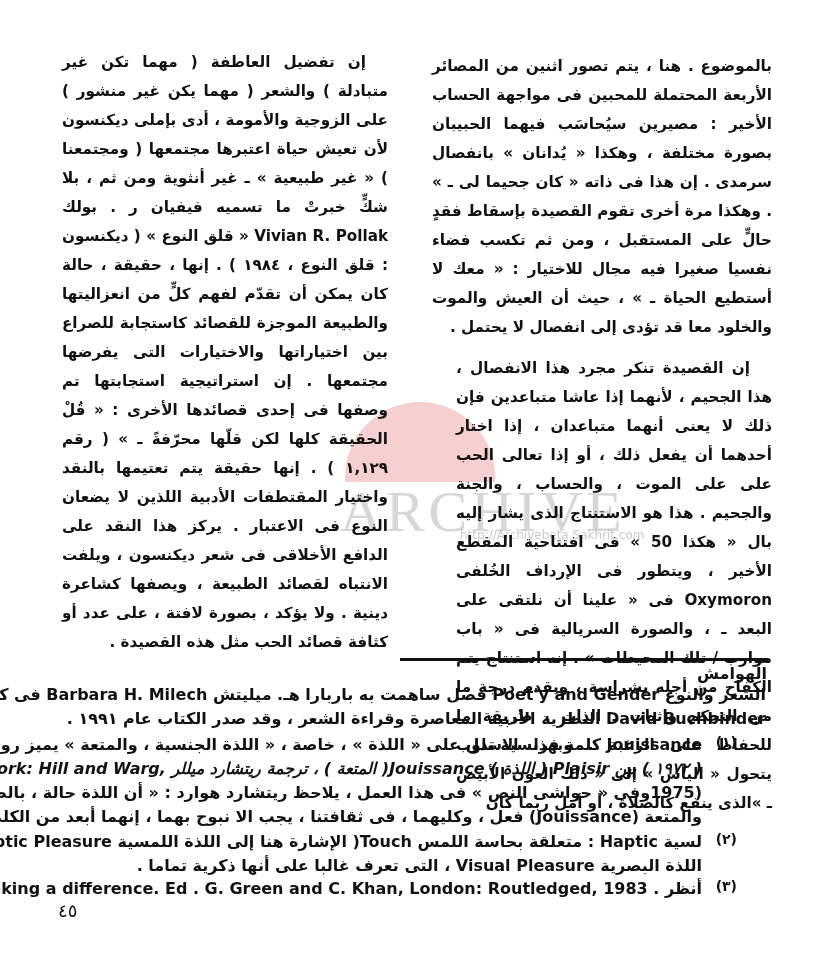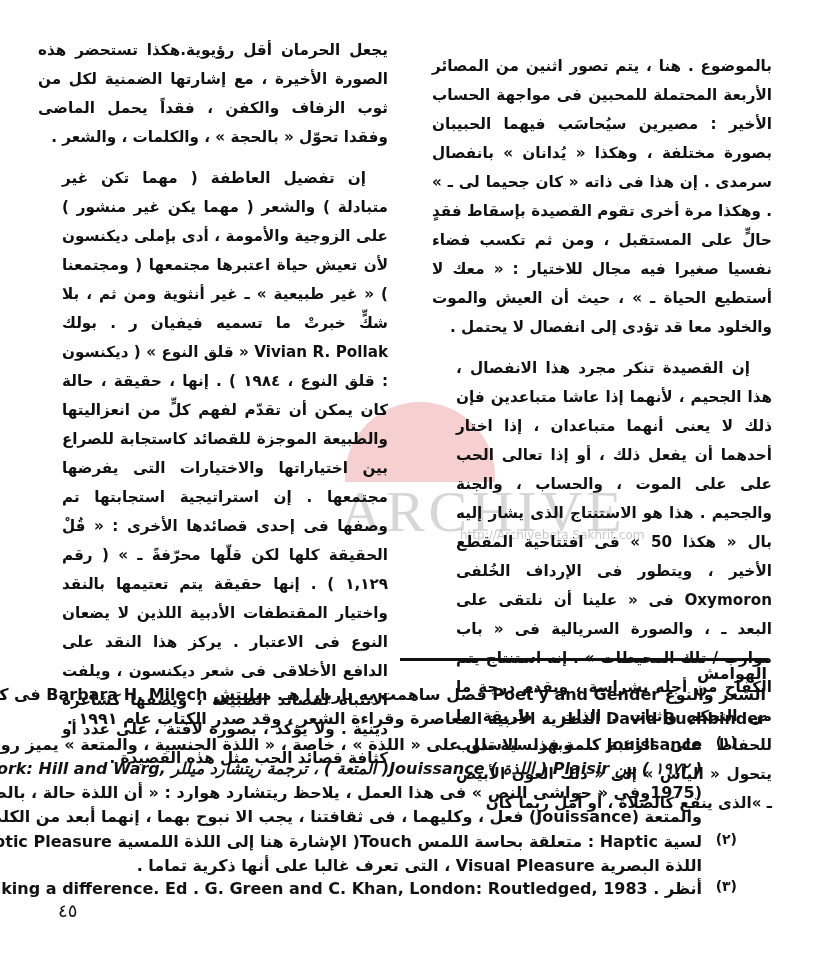--- a/index.html
+++ b/index.html
@@ -40,21 +40,20 @@
 <div class="wm-arc"></div>
 <div class="wm-text">ARCHIVE</div>
 <div class="wm-url">http://Archivebeta.Sakhrit.com</div>
 
 <div class="col col-right">
   <p id="rp1"><span>بالموضوع . هنا ، يتم تصور اثنين من المصائر الأربعة</span> <span>المحتملة للمحبين فى مواجهة الحساب الأخير : مصيرين</span> <span>سيُحاسَب فيهما الحبيبان بصورة مختلفة ، وهكذا</span> <span>« يُدانان » بانفصال سرمدى . إن هذا فى ذاته « كان</span> <span>جحيما لى ـ » . وهكذا مرة أخرى تقوم القصيدة بإسقاط</span> <span>فقدٍ حالٍّ على المستقبل ، ومن ثم تكسب فضاء نفسيا</span> <span>صغيرا فيه مجال للاختيار : « معك لا أستطيع</span> <span>الحياة ـ » ، حيث أن العيش والموت والخلود معا قد تؤدى</span> <span>إلى انفصال لا يحتمل .</span></p>
   <p class="indent gap" id="rp2"><span>إن القصيدة تنكر مجرد هذا الانفصال ، هذا</span> <span>الجحيم ، لأنهما إذا عاشا متباعدين فإن ذلك لا يعنى</span> <span>أنهما متباعدان ، إذا اختار أحدهما أن يفعل ذلك ، أو إذا</span> <span>تعالى الحب على على الموت ، والحساب ، والجنة والجحيم .</span> <span>هذا هو الاستنتاج الذى يشار إليه بال « هكذا 50 » فى</span> <span>افتتاحية المقطع الأخير ، ويتطور فى الإرداف الخُلفى</span> <span>Oxymoron فى « علينا أن نلتقى على البعد ـ ، والصورة</span> <span>السريالية فى « باب موارب / تلك المحيطات » . إنه</span> <span>استنتاج يتم الكفاح من أجله بشراسة ، ويقدم درجة</span> <span>ما من التحكم وإثبات ـ الذات ، طريقة ما للحفاظ على</span> <span>الرغبة . وبهذا الاسلوب يتحول « اليأس » إلى « ذلك</span> <span>العون الأبيض ـ »الذى ينفع كالصلاة ، أو أمل ربما كان</span></p>
 </div>
 
 <div class="col col-left">
-  <p id="lp1"><span>يجعل الحرمان أقل رؤيوية.هكذا تستحضر هذه الصورة</span> <span>الأخيرة ، مع إشارتها الضمنية لكل من ثوب الزفاف</span> <span>والكفن ، فقداً يحمل الماضى وفقدا تحوّل « بالحجة » ،</span> <span>والكلمات ، والشعر .</span></p>
   <p class="indent gap" id="lp2"><span>إن تفضيل العاطفة ( مهما تكن غير متبادلة ) والشعر</span> <span>( مهما يكن غير منشور ) على الزوجية والأمومة ، أدى</span> <span>بإملى ديكنسون لأن تعيش حياة اعتبرها مجتمعها</span> <span>( ومجتمعنا ) « غير طبيعية » ـ غير أنثوية ومن ثم ،</span> <span>بلا شكٍّ خبرتْ ما تسميه فيفيان ر . بولك Vivian R.</span> <span>Pollak « قلق النوع » ( ديكنسون : قلق النوع ،</span> <span>١٩٨٤ ) . إنها ، حقيقة ، حالة كان يمكن أن تقدّم لفهم</span> <span>كلٍّ من انعزاليتها والطبيعة الموجزة للقصائد كاستجابة</span> <span>للصراع بين اختياراتها والاختيارات التى يفرضها</span> <span>مجتمعها . إن استراتيجية استجابتها تم وصفها فى إحدى</span> <span>قصائدها الأخرى : « قُلْ الحقيقة كلها لكن قلّها</span> <span>محرّفةً ـ » ( رقم ١,١٢٩ ) . إنها حقيقة يتم تعتيمها</span> <span>بالنقد واختيار المقتطفات الأدبية اللذين لا يضعان النوع</span> <span>فى الاعتبار . يركز هذا النقد على الدافع الأخلاقى فى شعر</span> <span>ديكنسون ، ويلفت الانتباه لقصائد الطبيعة ، ويصفها</span> <span>كشاعرة دينية . ولا يؤكد ، بصورة لافتة ، على عدد أو</span> <span>كثافة قصائد الحب مثل هذه القصيدة .</span></p>
 </div>
 
 <div class="rule"></div>
 
 <div class="note-line" style="right:65px; top:664px;">الهوامش</div>
 <div class="note-line" style="right:66px; top:685px;margin-left:15px;">الشعر والنوع Poet'y and Gender فصل ساهمت به باربارا هـ. ميليتش Barbara H. Milech فى كتاب ديفيد بوشبندر</div>
 <div class="note-line" style="right:66px; top:709px;">David Buchbinder النظرية الأدبية المعاصرة وقراءة الشعر ، وقد صدر الكتاب عام ١٩٩١ .</div>
 
 <div class="num" style="right:95px; top:734px;">(١)</div>

